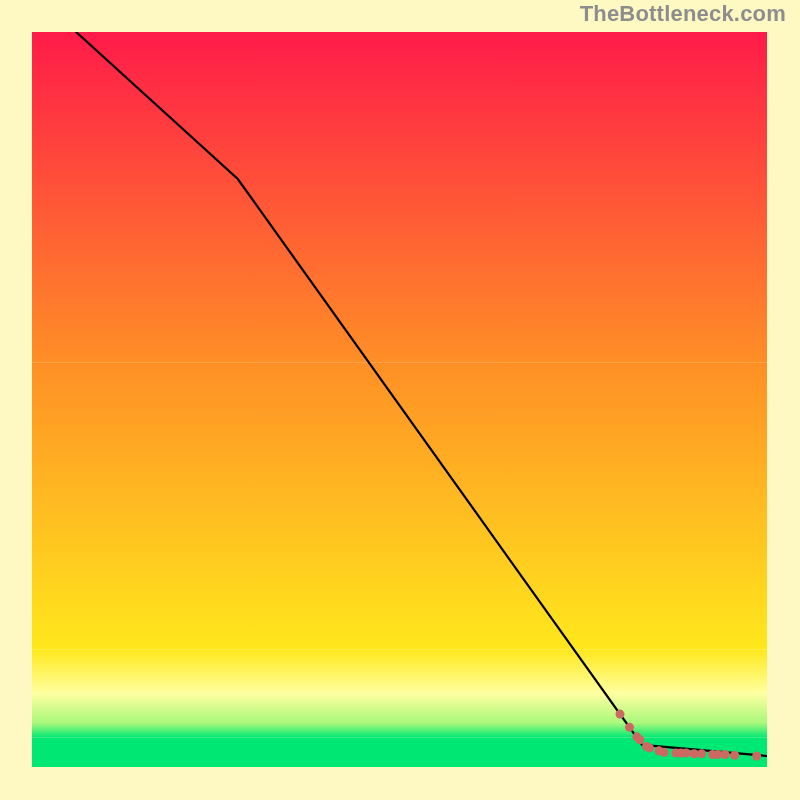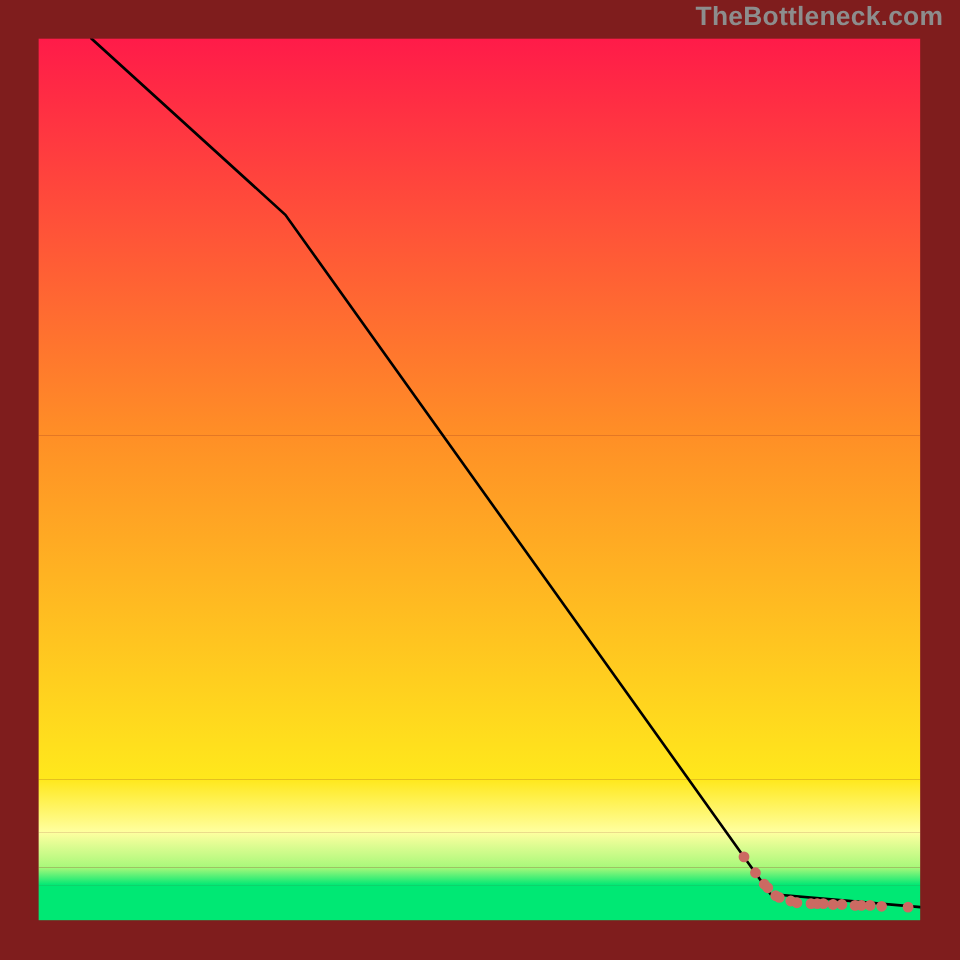--- a/index.html
+++ b/index.html
@@ -9,21 +9,21 @@
     height: 800px;
     overflow: hidden;
     background: #000;
   }
   .frame {
     position: absolute;
     left: 0;
     top: 0;
     width: 800px;
     height: 800px;
-    background: #7f1d1d;
+    background: #fef9c3;
   }
   .watermark {
     position: absolute;
     top: 1px;
     right: 14px;
     font-family: Arial, Helvetica, sans-serif;
     font-size: 22px;
     font-weight: bold;
     color: #8d8d8d;
     letter-spacing: 0.2px;

